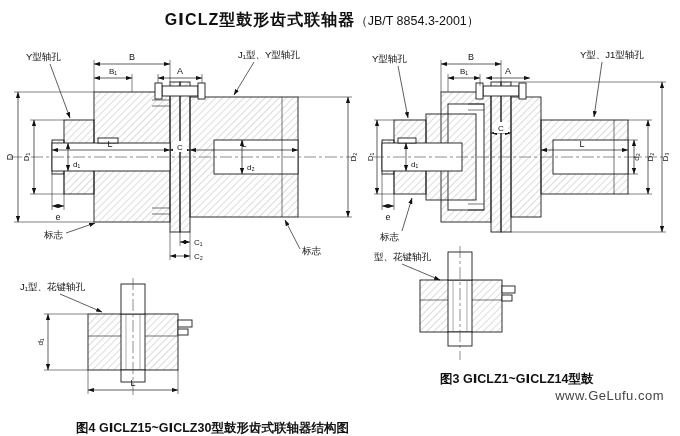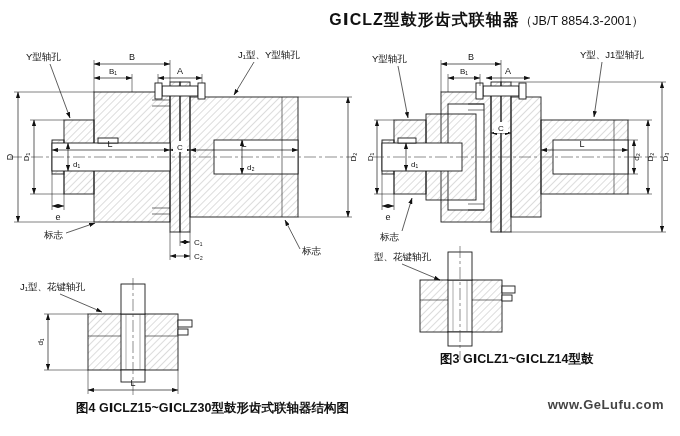--- a/index.html
+++ b/index.html
@@ -1,32 +1,32 @@
 <!DOCTYPE html>
 <html><head>
 <meta charset="utf-8">
 <style>
   html,body{margin:0;padding:0;background:#fff;}
   .page{position:relative;width:680px;height:436px;background:#ffffff;overflow:hidden;
         font-family:"Liberation Sans","DejaVu Sans",sans-serif;color:#111;}
-  .title{position:absolute;top:10px;left:0;width:644px;text-align:right;white-space:nowrap;}
+  .title{position:absolute;top:10px;left:0;width:644px;text-align:center;white-space:nowrap;}
   .title .main{font-size:16px;font-weight:bold;letter-spacing:1px;}
   .title .spec{font-size:12.5px;font-weight:normal;}
   svg.dwg{position:absolute;overflow:visible;}
   #fig4-main{left:2px;top:42px;}
   #fig3-main{left:368px;top:42px;}
   #fig4-sub{left:18px;top:274px;}
   #fig3-sub{left:372px;top:244px;}
-  .caption{position:absolute;font-size:12.5px;font-weight:bold;color:#111;white-space:nowrap;}
+  .caption{position:absolute;font-size:12.5px;font-weight:bold;color:#111;white-space:nowrap;margin-top:20px;}
   #cap4{left:28px;top:400px;padding-left:48px;}
   #cap3{left:440px;top:351px;line-height:16px;}
   #cap3 .l2{padding-left:14px;}
   .watermark{position:absolute;right:16px;top:387px;text-align:center;}
   .watermark .brand{font-size:21px;font-weight:bold;color:#c03028;letter-spacing:2px;}
-  .watermark .url{font-size:13px;color:#444;margin-top:10px;letter-spacing:0.5px;font-weight:bold;}
+  .watermark .url{font-size:13px;color:#444;margin-top:1px;letter-spacing:0.5px;}
   text{fill:#111;}
   .lbl{font-size:9px;}
   .lbl-s{font-size:8px;}
   .lbl-cn{font-size:9.5px;}
 </style>
 </head>
 <body>
 
 <div class="page">
 

